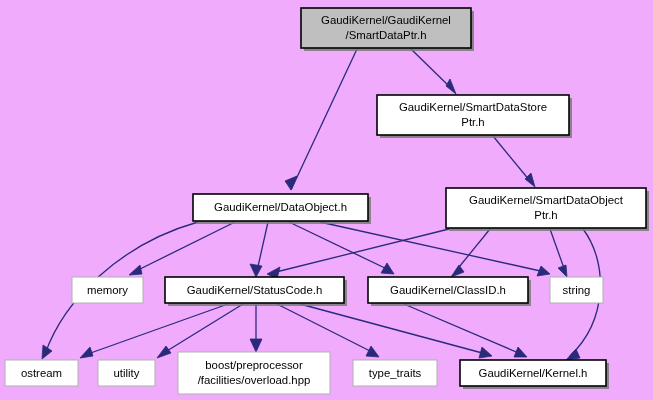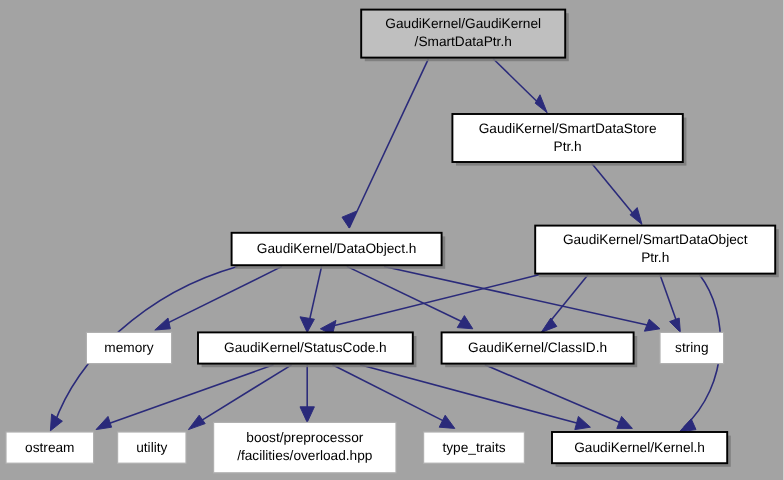--- a/index.html
+++ b/index.html
@@ -10,21 +10,21 @@
   body {
     width: 653px;
     height: 400px;
     overflow: hidden;
     font-family: "Liberation Sans", sans-serif;
   }
   #graph-root {
     position: relative;
     width: 653px;
     height: 400px;
-    background: #a3a3a3;
+    background: #f0abfc;
   }
   svg#graph-canvas {
     position: absolute;
     left: 0;
     top: 0;
     width: 653px;
     height: 400px;
     display: block;
   }
   .node-rect {

